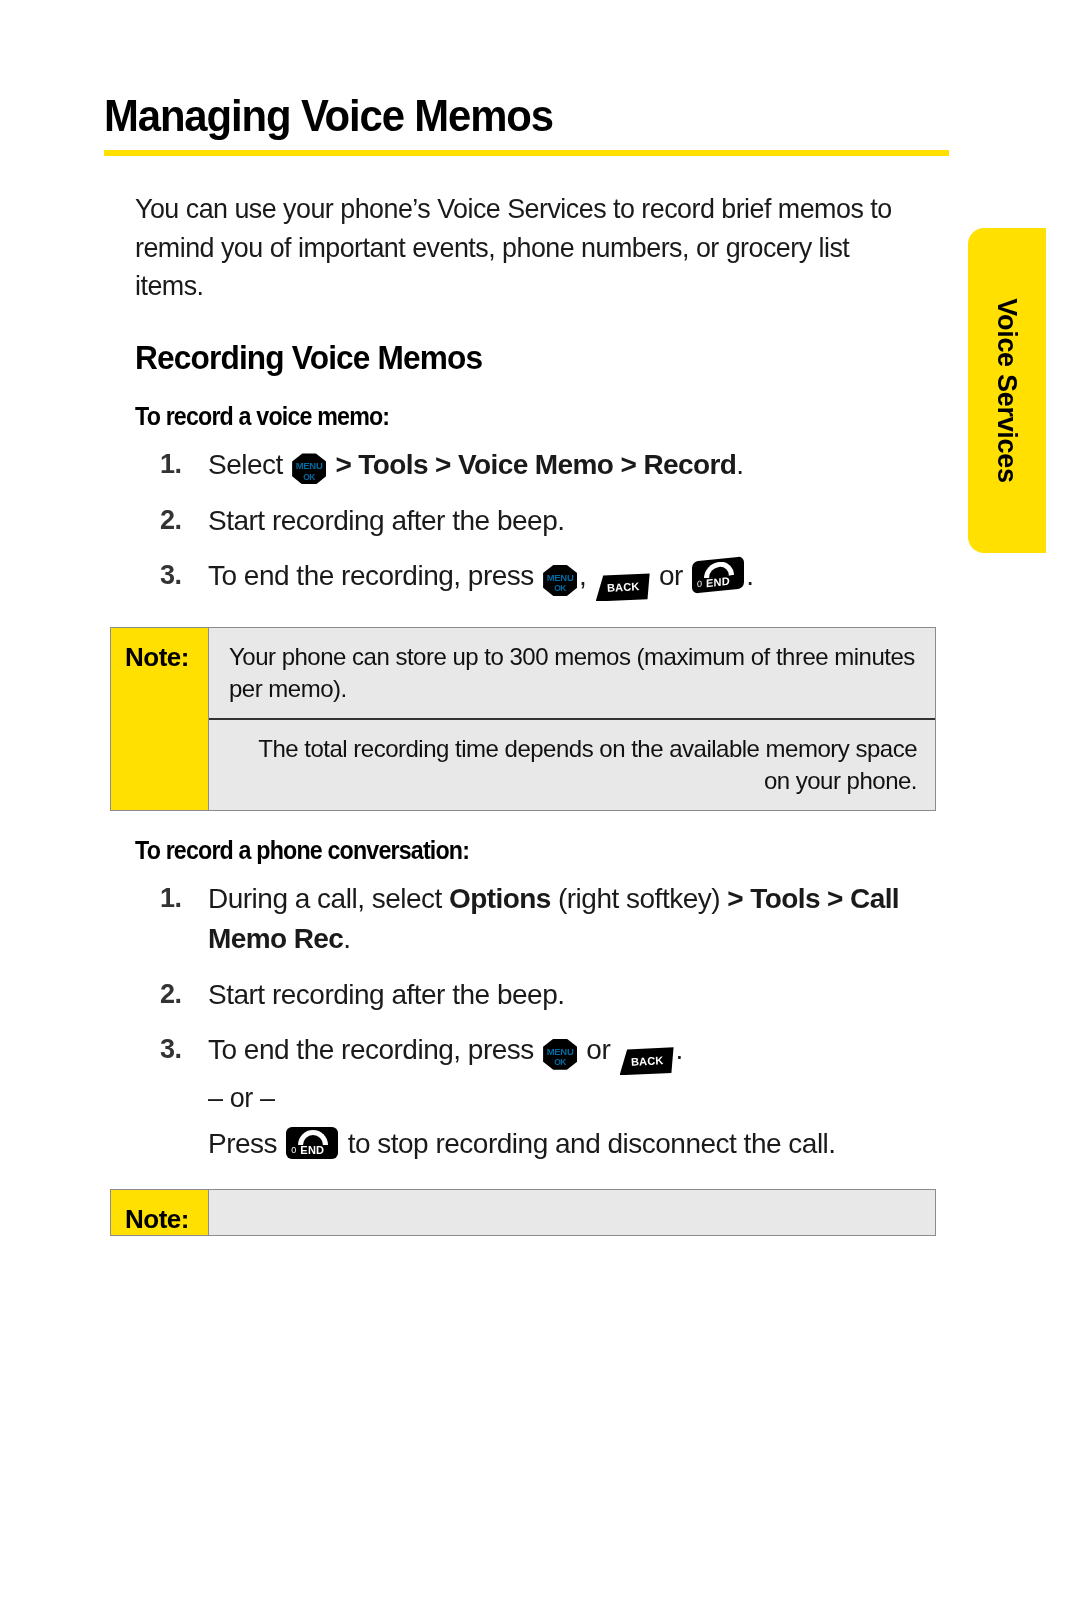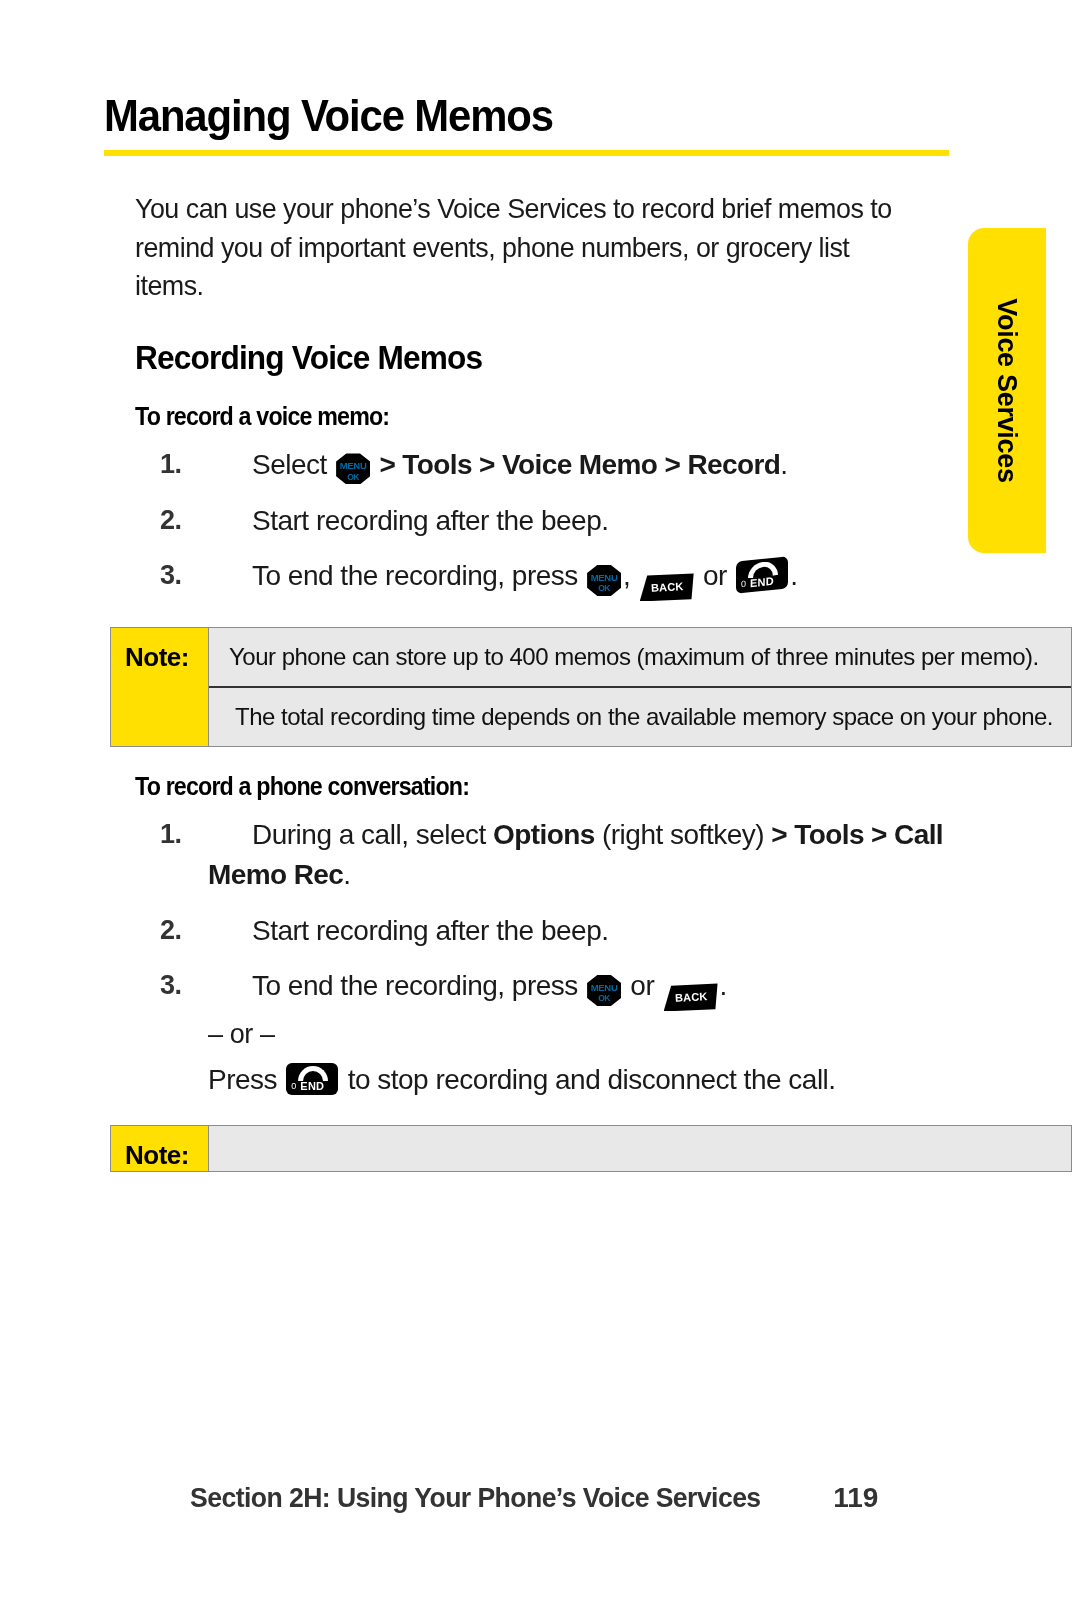--- a/index.html
+++ b/index.html
@@ -128,21 +128,21 @@
   }
   ol.steps li:first-child { margin-top: 4px; }
   .num {
     position: absolute;
     left: 0;
     top: 0;
     font-size: 27px;
     font-weight: bold;
     color: #333;
   }
-  .step-text { display: inline; margin-left: 44px; }
+  .step-text { display: inline; }
   b, strong { font-weight: bold; letter-spacing: -0.6px; }
   .or-line {
     margin: 4px 0 0 0;
     font-size: 27px;
     letter-spacing: -0.4px;
   }
   .sub-line {
     margin: 6px 0 0 0;
     font-size: 28px;
     letter-spacing: -0.5px;
@@ -241,21 +241,21 @@
     letter-spacing: 0.2px;
   }
   
   .key-end.skew {
     transform: skewY(-6deg);
   }
 
   
   .note {
     margin: 26px 8px 0 6px;
-    width: 962px;
+    width: 826px;
     border: 1px solid #8c8c8c;
     display: flex;
     box-sizing: border-box;
     background: #e8e8e8;
   }
   .note-label {
     background: #ffe000;
     width: 98px;
     flex: 0 0 98px;
     border-right: 1px solid #8c8c8c;
@@ -344,21 +344,21 @@
 
       <li>
         <span class="num">3.</span>
         <span class="step-text"><span>To end the recording, press </span><span class="key key-menu"><span class="l1">MENU</span><span class="l2">OK</span></span><span>, </span><span class="key key-back"><span>BACK</span></span><span> or </span><span class="key key-end skew"><span class="arc"></span><span class="zero">0</span><span class="lbl">END</span></span><span>.</span></span>
       </li>
     </ol>
 
     <div class="note">
       <div class="note-label">Note:</div>
       <div class="note-body">
-        <div class="note-para">Your phone can store up to 400 memos (maximum of three minutes per memo).</div>
+        <div class="note-para">Your phone can store up to 300 memos (maximum of three minutes per memo).</div>
         <div class="note-para">The total recording time depends on the available memory space on your phone.</div>
       </div>
     </div>
 
     <h3 class="h3">To record a phone conversation:</h3>
 
     <ol class="steps">
 
       <li>
         <span class="num">1.</span>
@@ -377,18 +377,14 @@
         <div class="sub-line"><span>Press </span><span class="key key-end"><span class="arc"></span><span class="zero">0</span><span class="lbl">END</span></span><span> to stop recording and disconnect the call.</span></div>
       </li>
     </ol>
 
     <div class="note single">
       <div class="note-label">Note:</div>
     </div>
 
   </div>
 
-  <div class="footer">
-    <span class="footer-text">Section 2H: Using Your Phone’s Voice Services</span>
-    <span class="footer-page">119</span>
-  </div>
 
 </div>
 
 </body></html>

